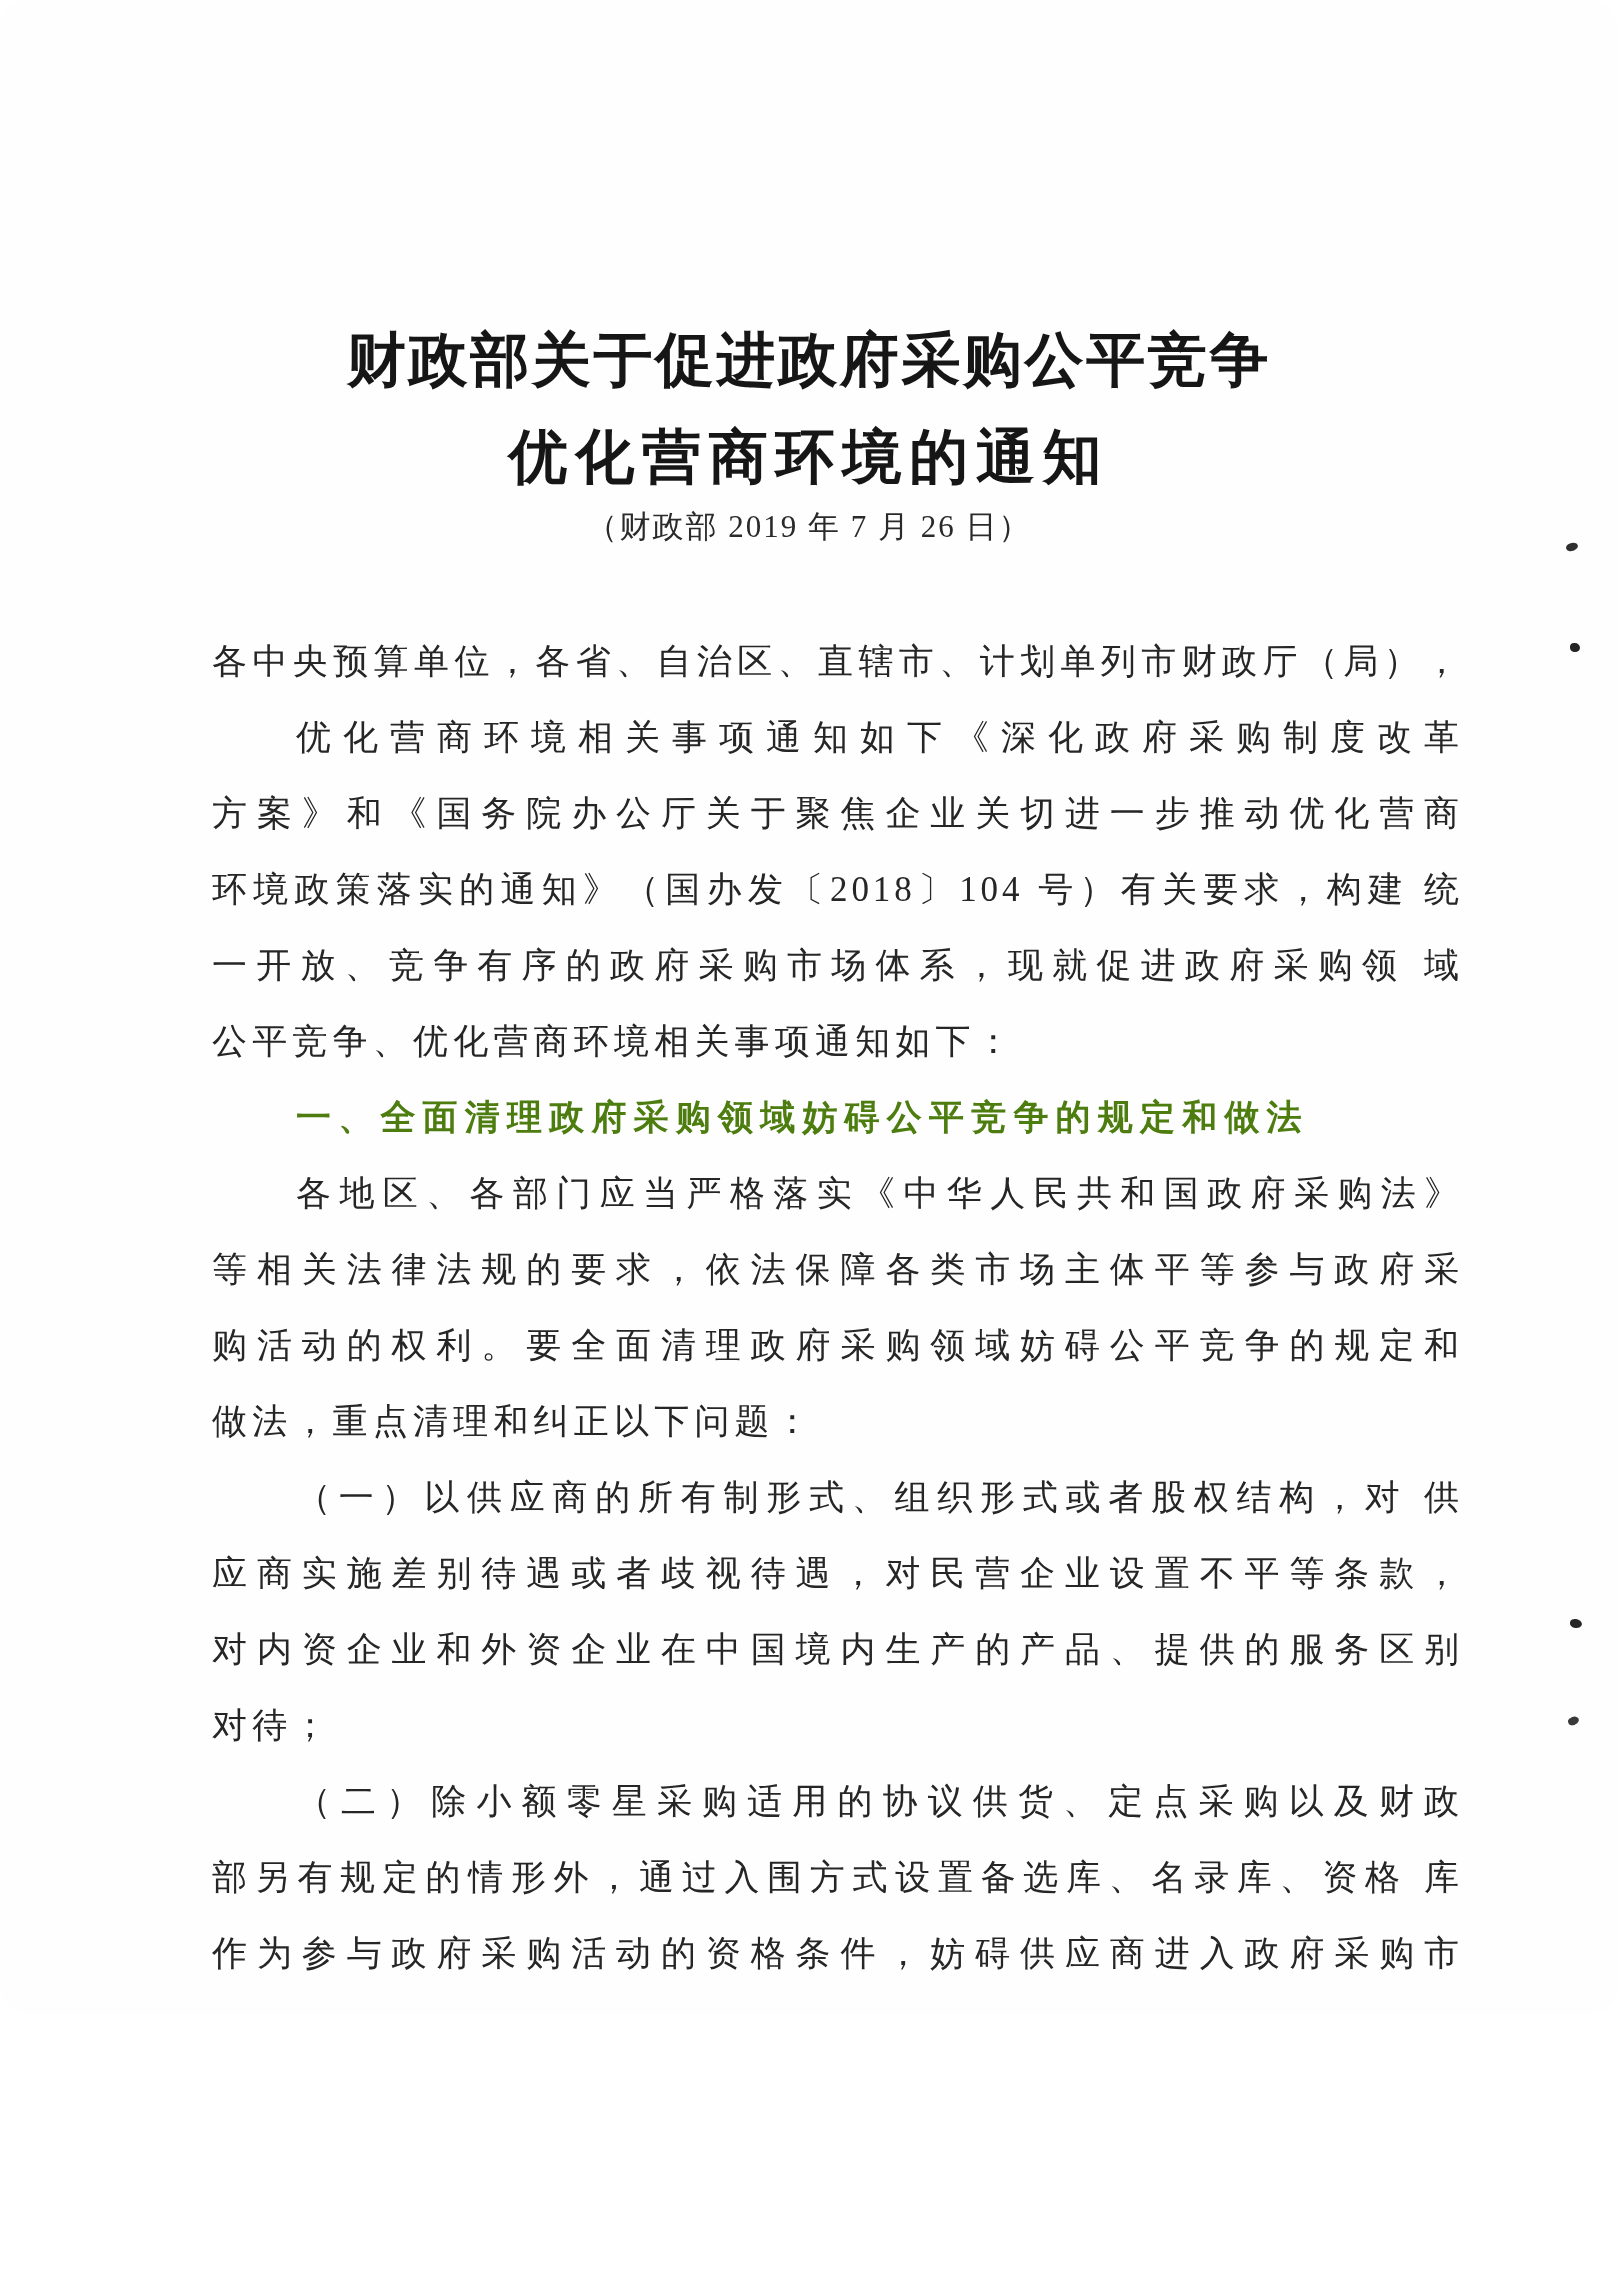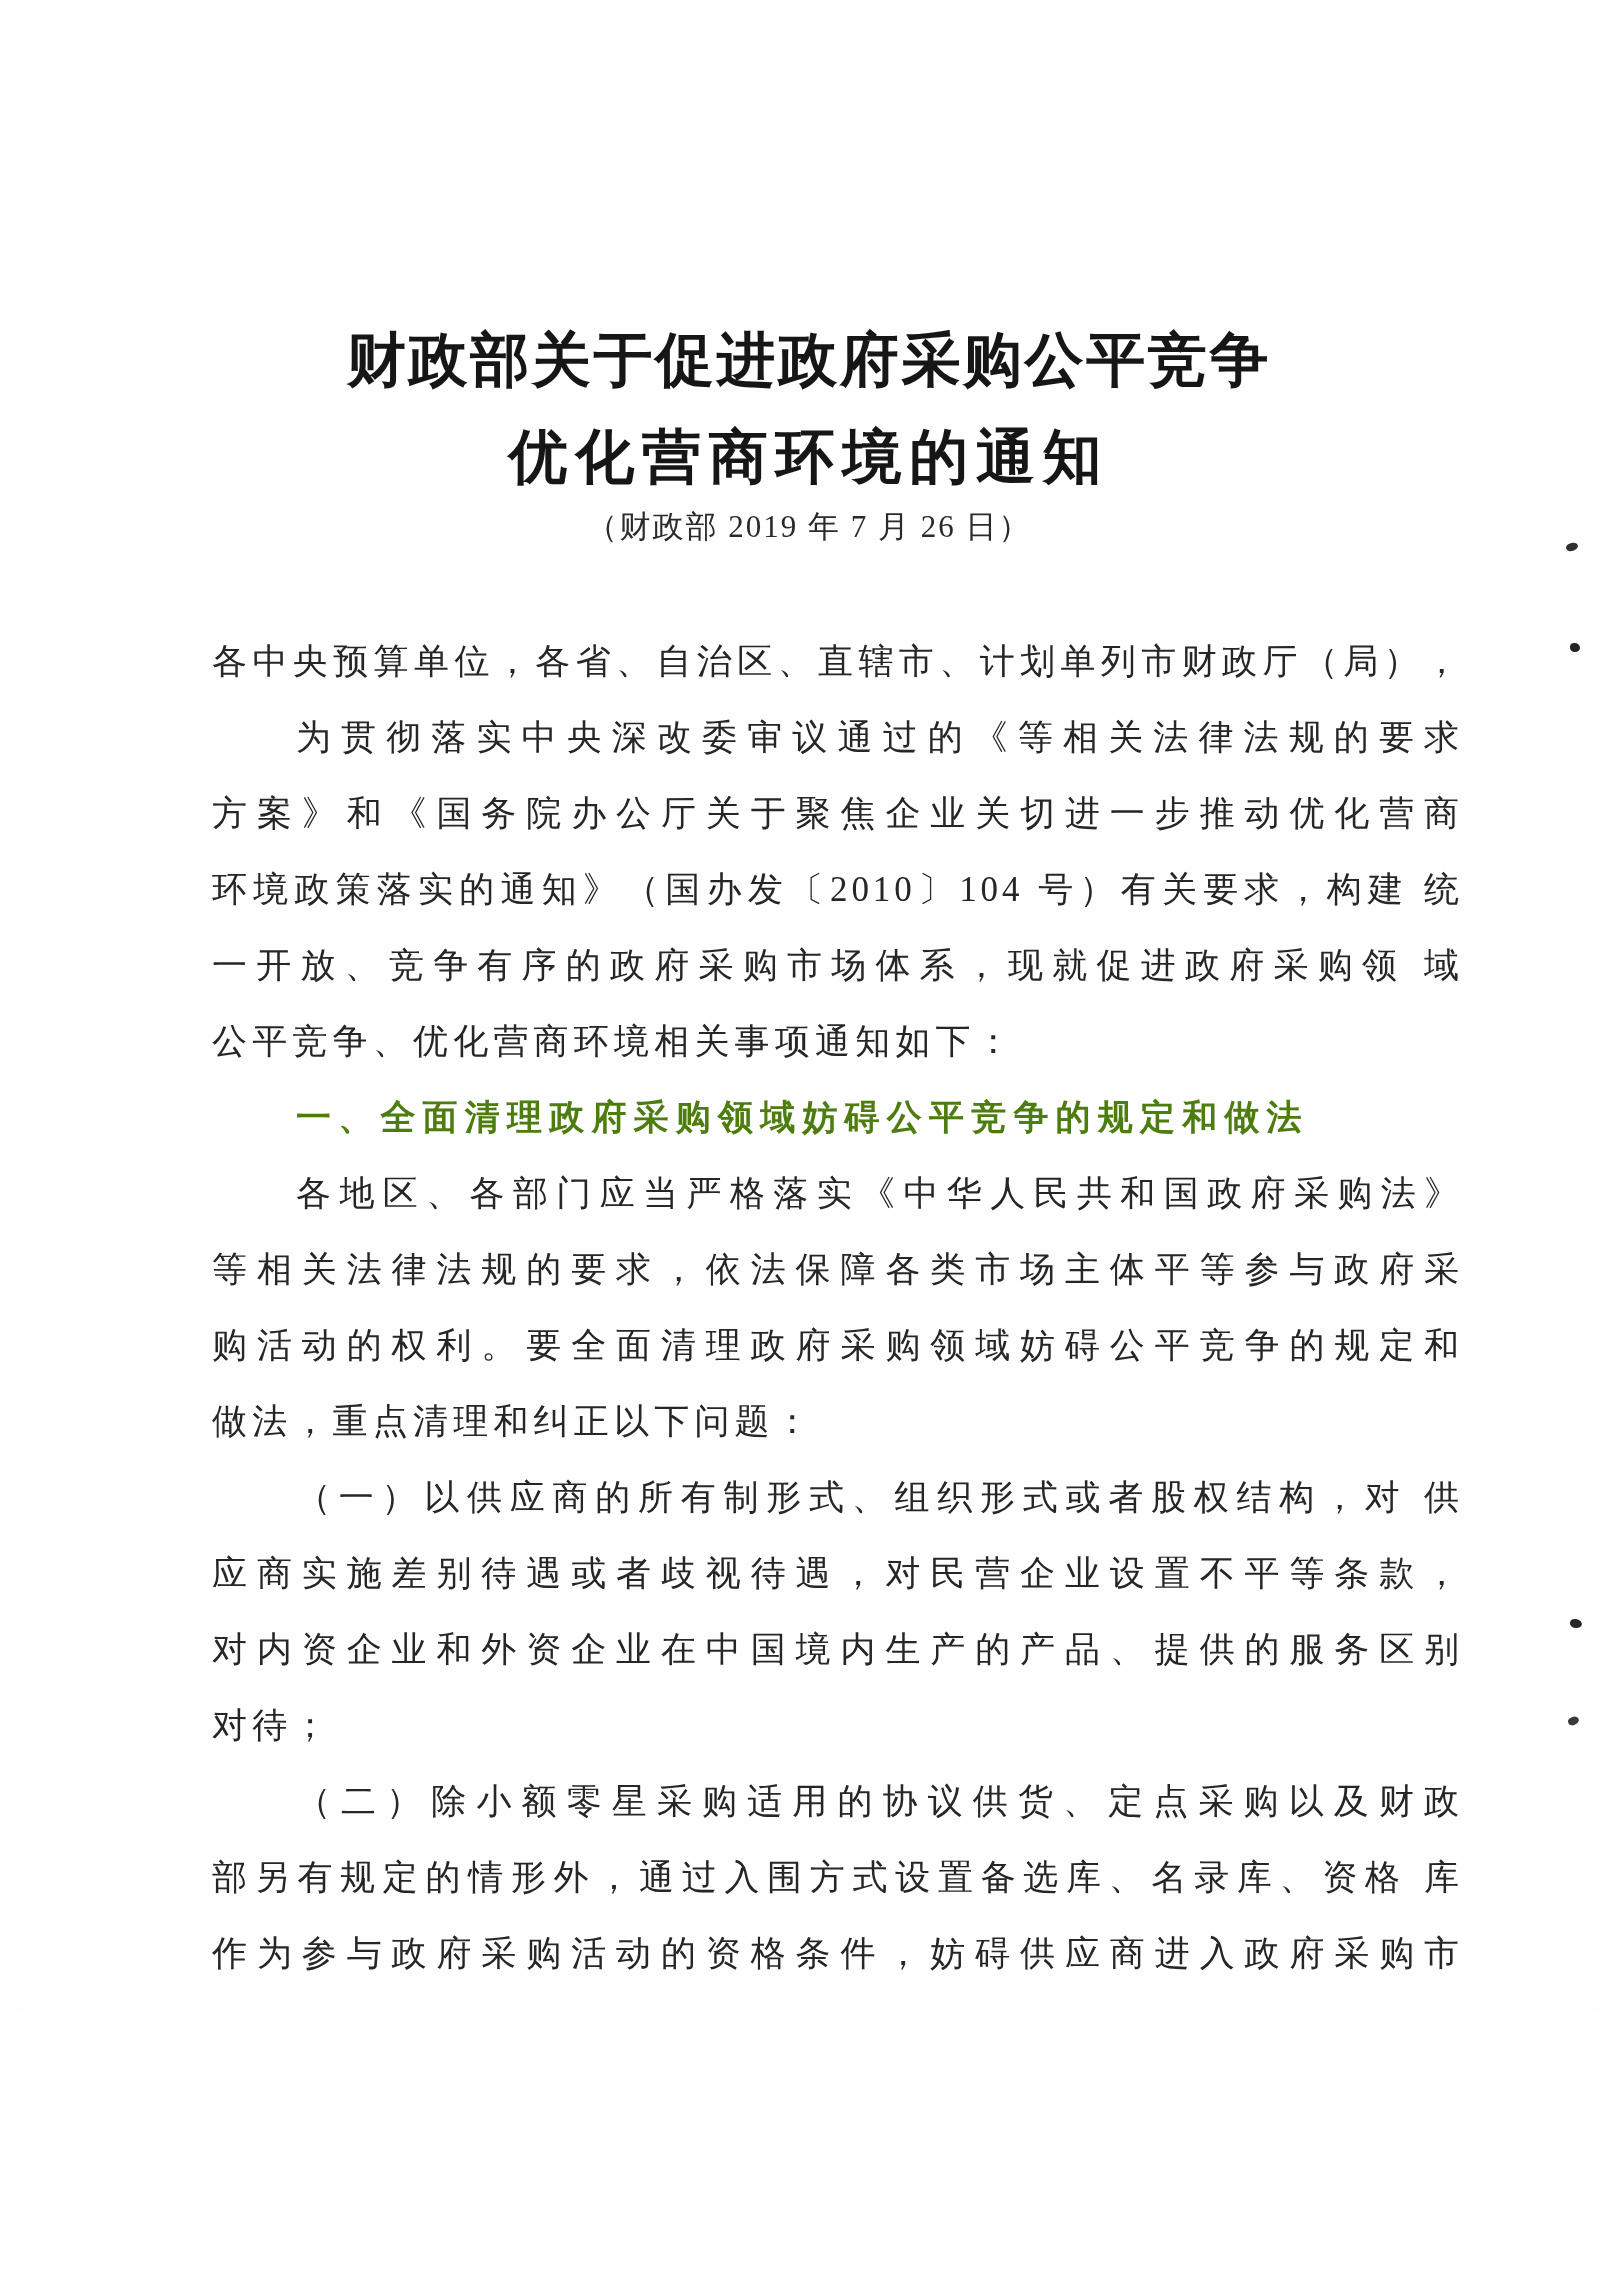--- a/index.html
+++ b/index.html
@@ -97,23 +97,23 @@
 <div class="page">
 
   <div class="title-block">
     <div class="title-line">财政部关于促进政府采购公平竞争</div>
     <div class="title-line title-line-2">优化营商环境的通知</div>
     <div class="date-line">（财政部 2019 年 7 月 26 日）</div>
   </div>
 
   <div class="doc-body">
       <div class="line stretch">各中央预算单位，各省、自治区、直辖市、计划单列市财政厅（局），</div>
-      <div class="line indent stretch">为贯彻落实中央深改委审议通过的《等相关法律法规的要求</div>
+      <div class="line indent stretch">优化营商环境相关事项通知如下《深化政府采购制度改革</div>
       <div class="line stretch">方案》和《国务院办公厅关于聚焦企业关切进一步推动优化营商</div>
-      <div class="line stretch">环境政策落实的通知》（国办发〔2010〕104 号）有关要求，构建 统</div>
+      <div class="line stretch">环境政策落实的通知》（国办发〔2018〕104 号）有关要求，构建 统</div>
       <div class="line stretch">一开放、竞争有序的政府采购市场体系，现就促进政府采购领 域</div>
       <div class="line">公平竞争、优化营商环境相关事项通知如下：</div>
       <div class="line indent heading">一、全面清理政府采购领域妨碍公平竞争的规定和做法</div>
       <div class="line indent stretch">各地区、各部门应当严格落实《中华人民共和国政府采购法》</div>
       <div class="line stretch">等相关法律法规的要求，依法保障各类市场主体平等参与政府采</div>
       <div class="line stretch">购活动的权利。要全面清理政府采购领域妨碍公平竞争的规定和</div>
       <div class="line">做法，重点清理和纠正以下问题：</div>
       <div class="line indent stretch">（一）以供应商的所有制形式、组织形式或者股权结构，对 供</div>
       <div class="line stretch">应商实施差别待遇或者歧视待遇，对民营企业设置不平等条款，</div>
       <div class="line stretch">对内资企业和外资企业在中国境内生产的产品、提供的服务区别</div>

